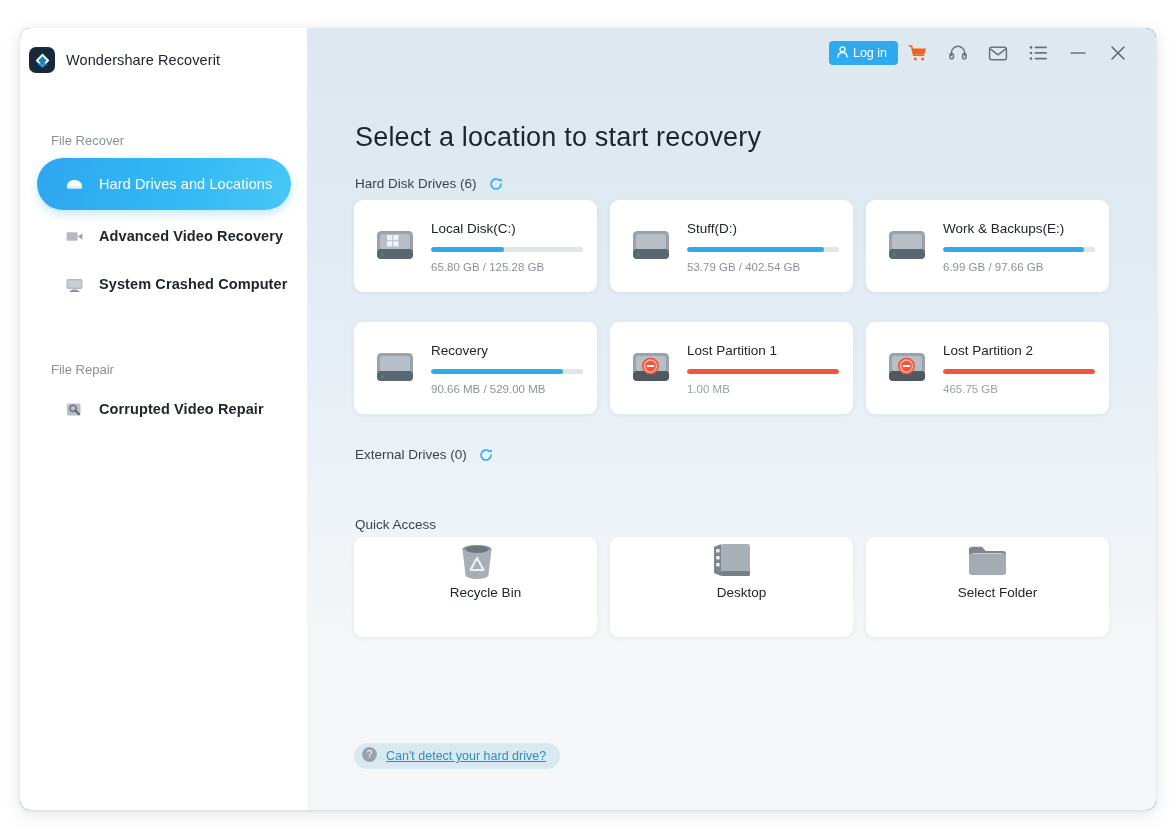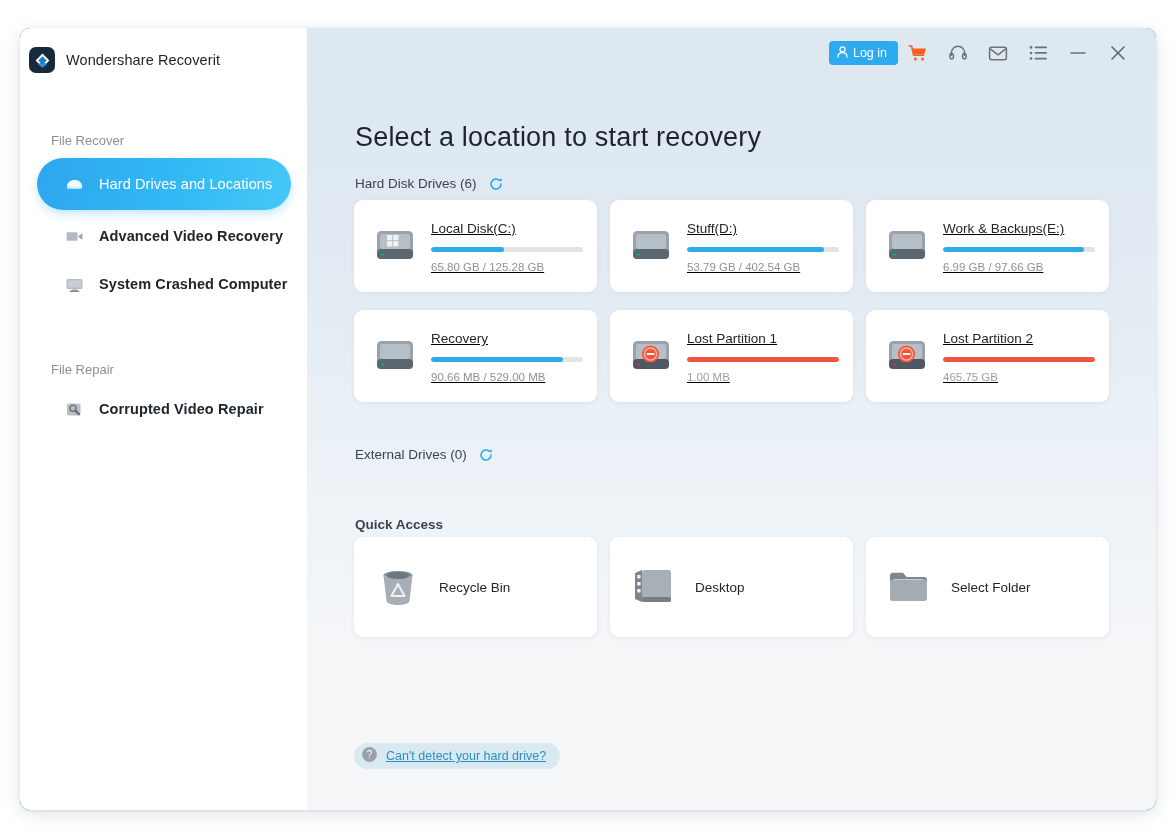--- a/index.html
+++ b/index.html
@@ -141,32 +141,32 @@
   .section-label {
     position: absolute;
     left: 48px;
     font-size: 13.5px;
     color: #3c434b;
     display: flex; align-items: center;
     gap: 12px;
   }
   .section-label.hdd { top: 148px; }
   .section-label.ext { top: 419px; }
-  .section-label.qa  { top: 489px; font-weight: bold; }
+  .section-label.qa  { top: 489px; }
   .refresh-btn { cursor: pointer; display: flex; align-items: center; }
 
   
   .grid {
     position: absolute;
     left: 47px;
     display: grid;
     grid-template-columns: repeat(3, 256px);
     column-gap: 0px;
   }
-  .grid.drives { top: 172px; grid-template-columns: repeat(3, 256px); row-gap: 0; text-decoration: underline; }
+  .grid.drives { top: 172px; grid-template-columns: repeat(3, 256px); row-gap: 12px; }
   .grid.quick  { top: 509px; }
 
   .drive-card {
     width: 243px;
     height: 92px;
     background: #ffffff;
     border-radius: 9px;
     box-shadow: 0 1px 4px rgba(140,155,170,0.16);
     display: flex;
     align-items: center;
@@ -211,20 +211,21 @@
   .qa-card {
     width: 243px;
     height: 100px;
     background: #ffffff;
     border-radius: 9px;
     box-shadow: 0 1px 4px rgba(140,155,170,0.14);
     display: flex;
     align-items: center;
     padding-left: 20px;
     cursor: pointer;
+    flex-direction: column;
   }
   .qa-icon {
     width: 48px; height: 48px;
     flex: 0 0 48px;
     display: flex; align-items: center; justify-content: center;
     margin-right: 17px;
   }
   .qa-label { font-size: 13.5px; color: #20262e; }
 
   

